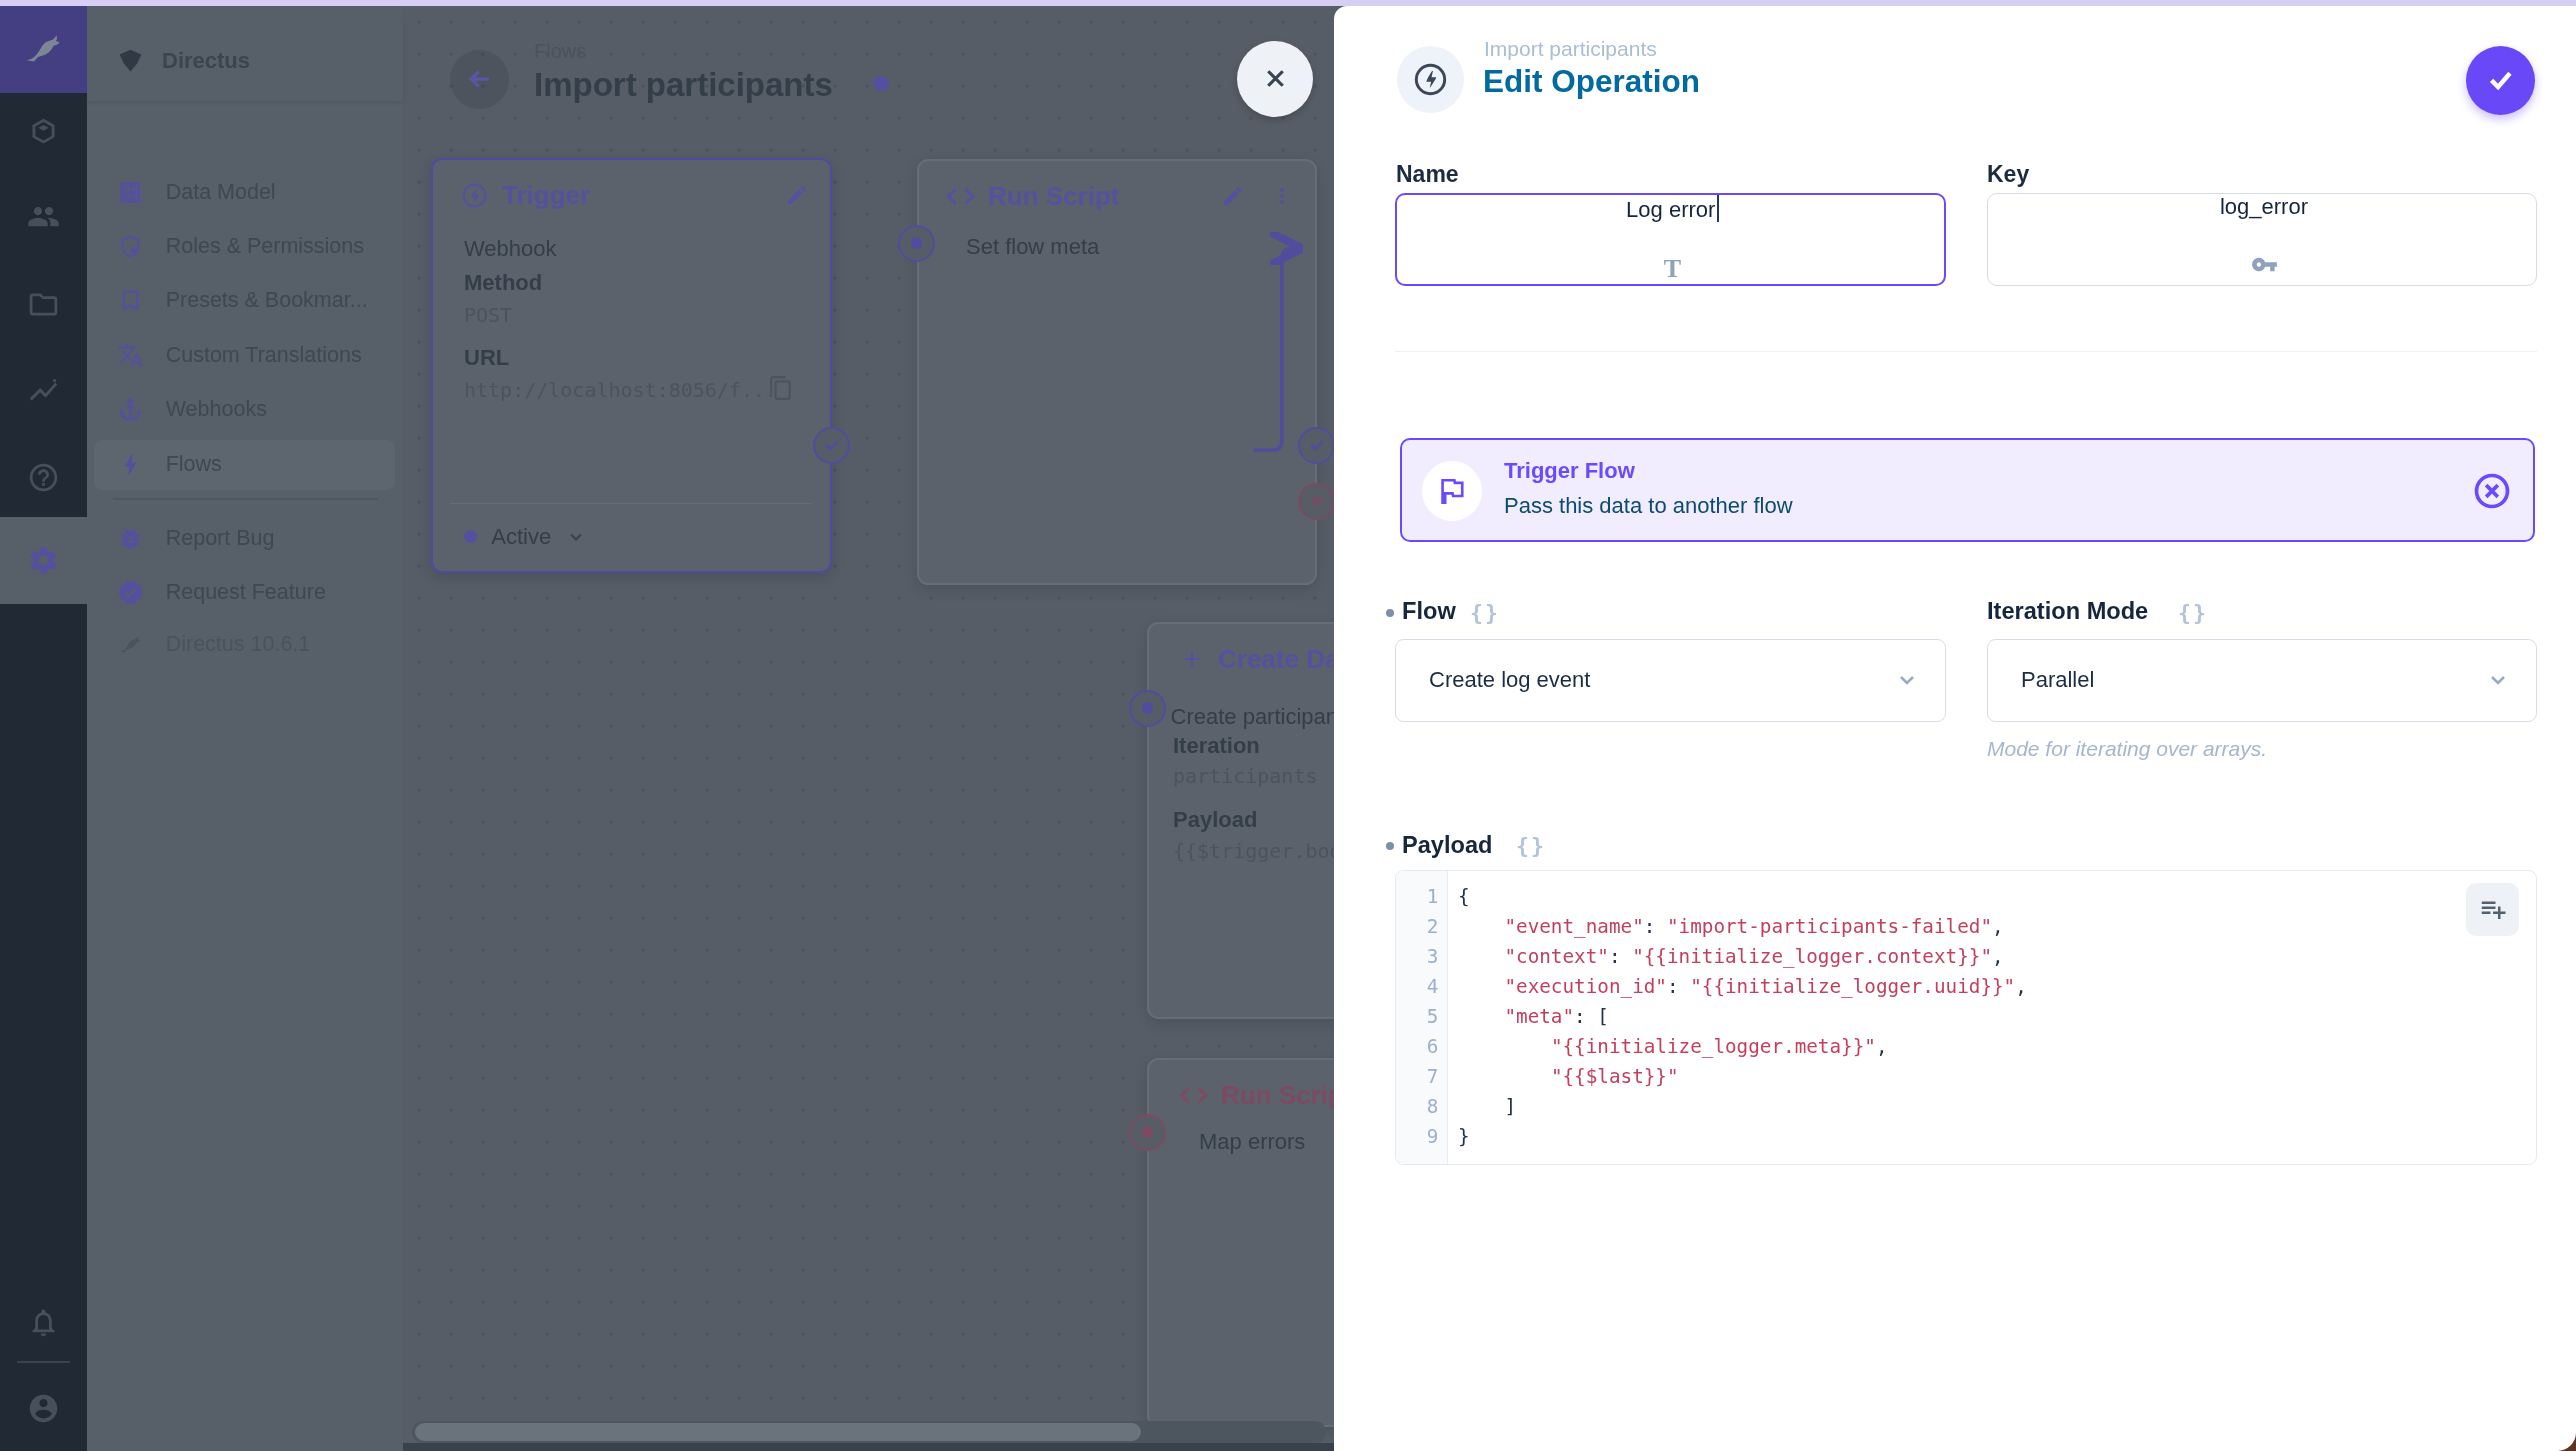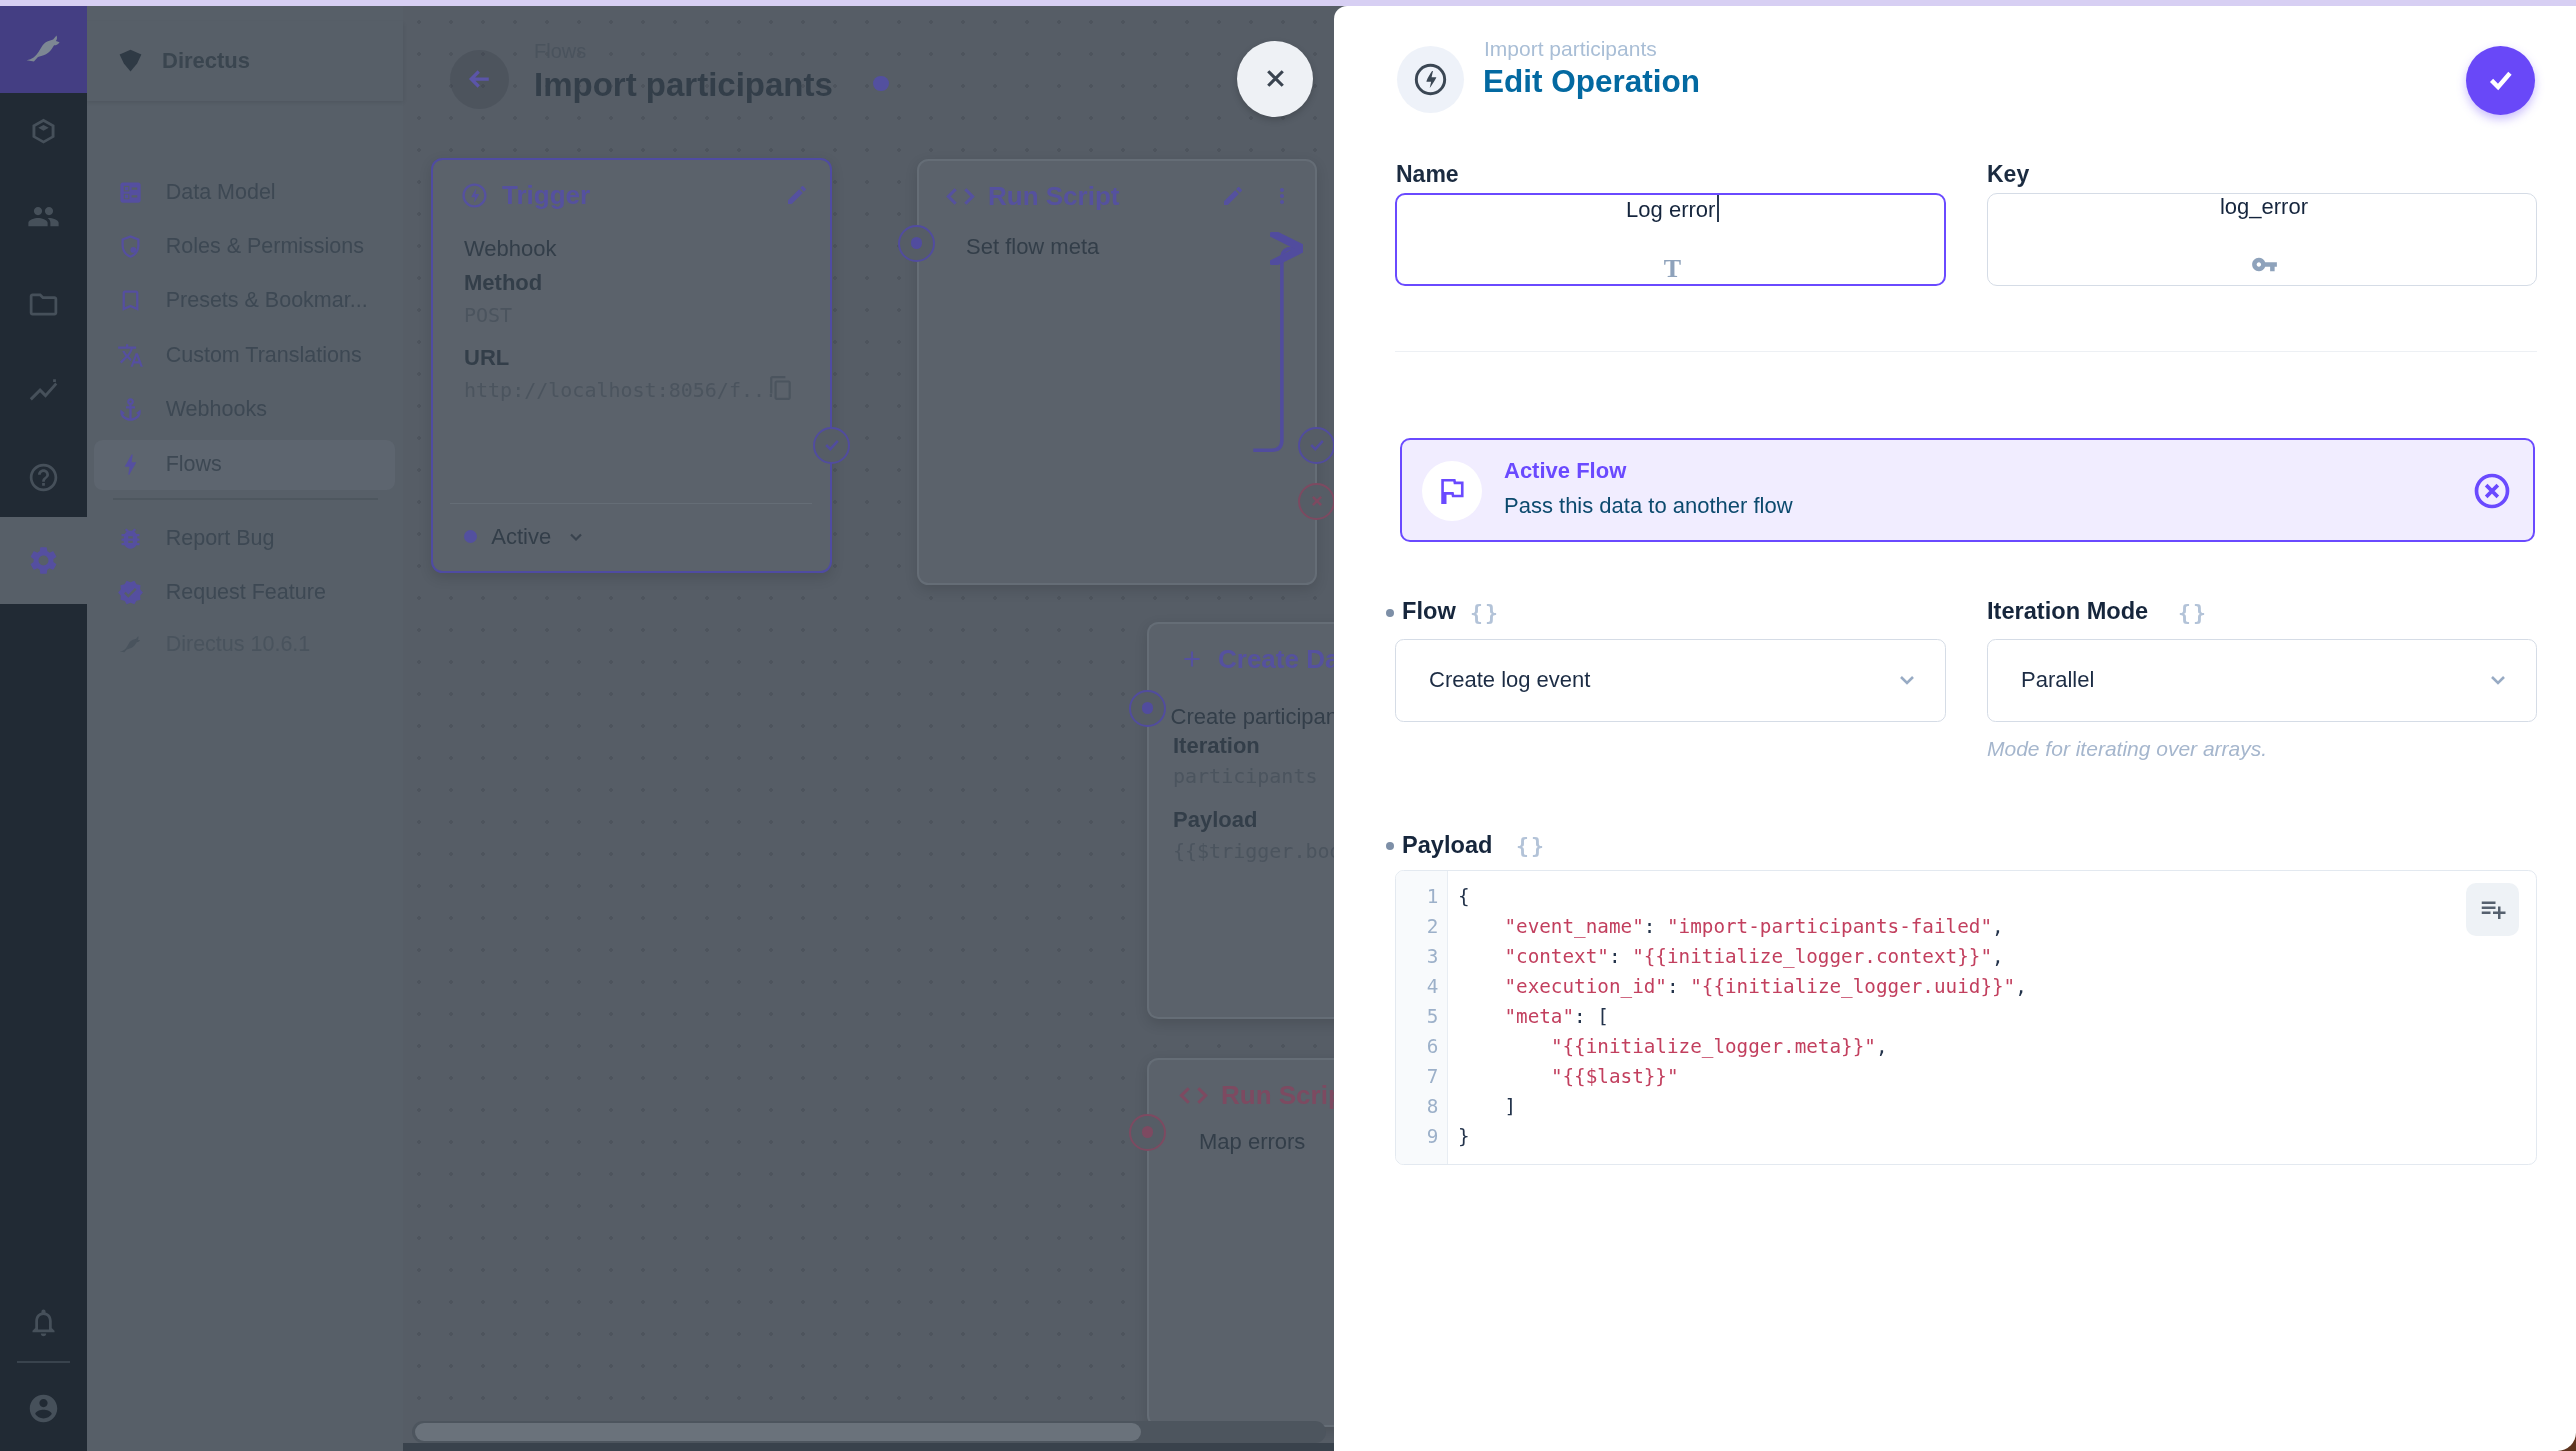--- a/index.html
+++ b/index.html
@@ -436,21 +436,21 @@
   </div>
 
   <div class="abs" id="d-divider"></div>
 
   <div class="abs" id="op-card">
     <div class="abs" id="op-card-icon">
       <svg viewBox="0 0 24 24">
           <path d="M14.4 6L14 4H5v17h2v-7h5.6l.4 2h7V6z" fill="none" stroke="#6a4aff" stroke-width="2"></path>
         </svg>
     </div>
-    <div class="abs" id="op-card-title">Active Flow</div>
+    <div class="abs" id="op-card-title">Trigger Flow</div>
     <div class="abs" id="op-card-sub">Pass this data to another flow</div>
     <div class="abs" id="op-card-close">
       <svg viewBox="0 0 24 24">
           <circle cx="12" cy="12" r="9.3"></circle>
           <path d="M8.5 8.5l7 7M15.5 8.5l-7 7"></path>
         </svg>
     </div>
   </div>
 
   <span class="abs req-dot" id="flow-dot"></span>

